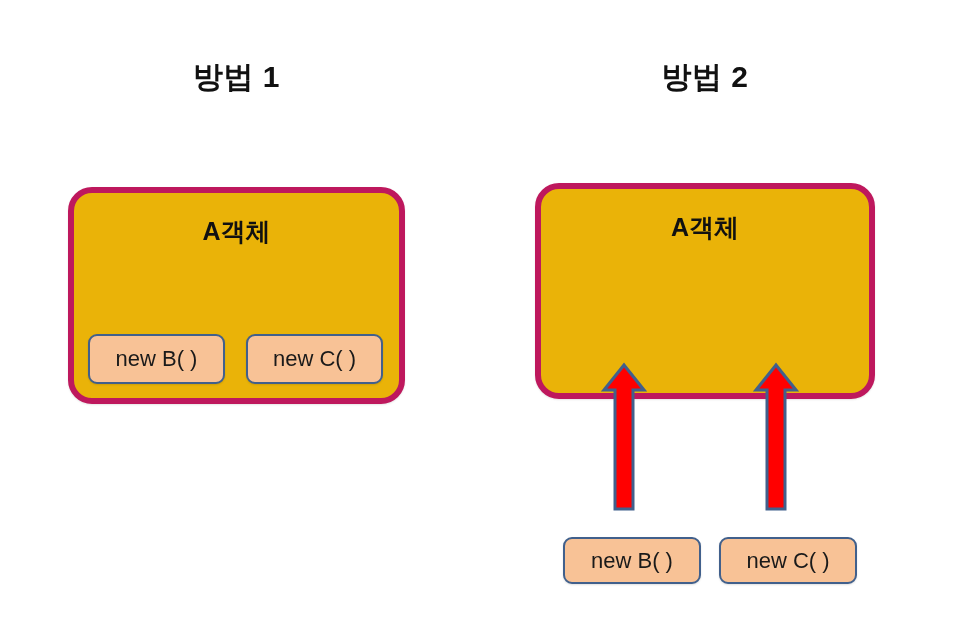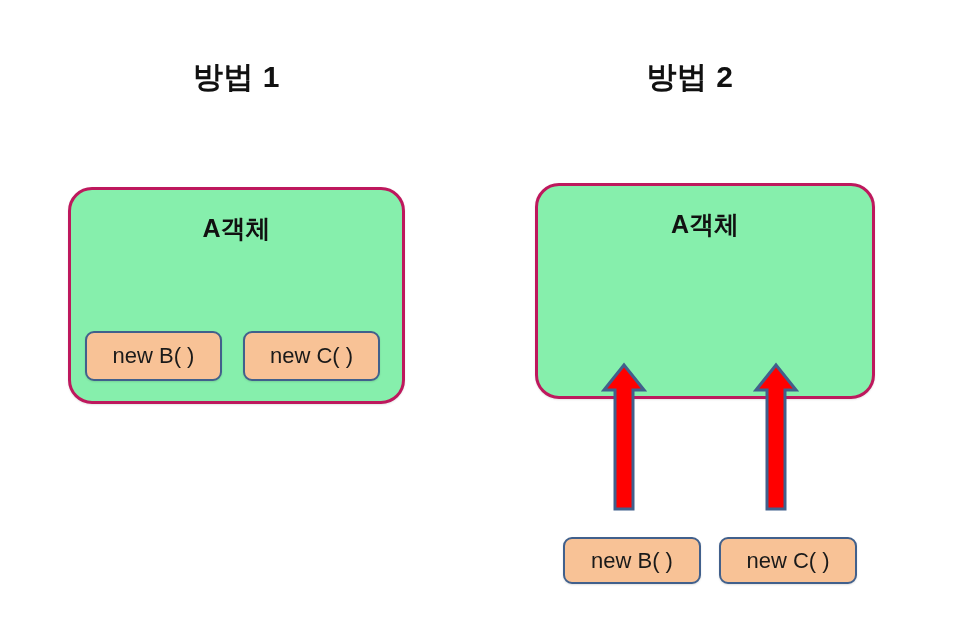--- a/index.html
+++ b/index.html
@@ -27,27 +27,27 @@
   .col-title {
     position: absolute;
     font-size: 30px;
     font-weight: bold;
     color: #111111;
     letter-spacing: 0.5px;
     text-align: center;
     white-space: nowrap;
   }
   #title-method-1 { left: 68px;  top: 57px; width: 337px; }
-  #title-method-2 { left: 520px; top: 57px; width: 340px; }
+  #title-method-2 { left: 535px; top: 57px; width: 340px; }
 
   
   .object-box {
     position: absolute;
-    background: #86efac;
-    border: 3px solid #be185d;
+    background: #eab308;
+    border: 6px solid #be185d;
     border-radius: 24px;
     box-sizing: border-box;
     box-shadow: 0 1px 2px rgba(0,0,0,0.10);
   }
   #object-box-left  { left: 68px;  top: 187px; width: 337px; height: 217px; }
   #object-box-right { left: 535px; top: 183px; width: 340px; height: 216px; }
 
   .object-title {
     position: absolute;
     left: 0;

